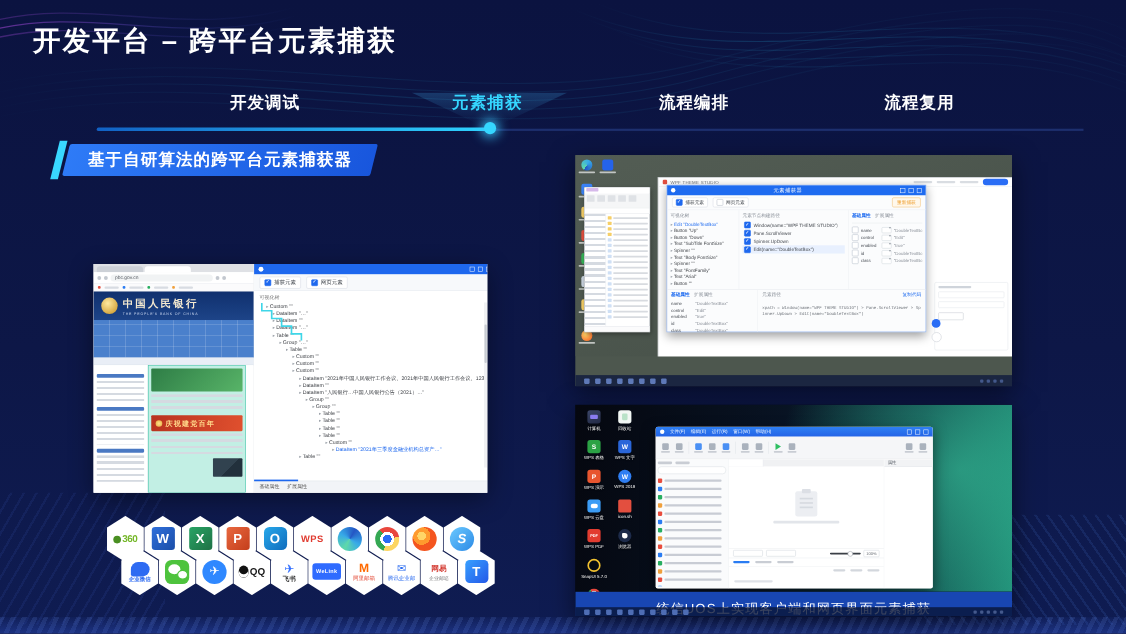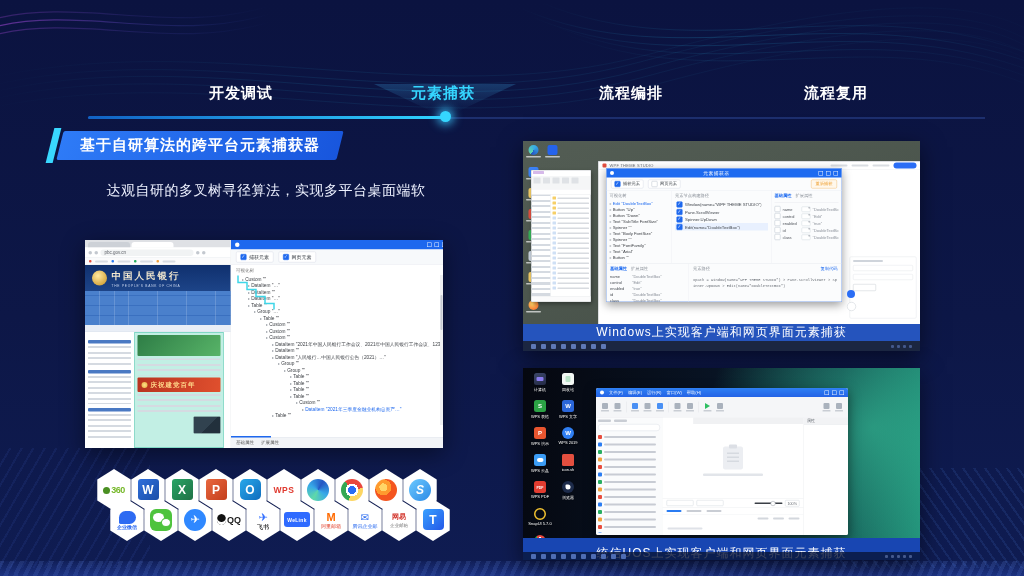--- a/index.html
+++ b/index.html
@@ -357,38 +357,39 @@
     <g fill="none" stroke="url(#gp)" stroke-width="1.2">
       <path d="M-10,28 C80,4 170,44 270,14" opacity=".55"></path>
       <path d="M-10,36 C80,12 170,52 270,22" opacity=".35"></path>
       <path d="M-10,20 C80,-4 170,36 270,6" opacity=".30"></path>
     </g>
   </svg>
   <div class="hatch-br"></div>
   <div class="hatch-bl"></div>
   <div class="bottomband"></div>
 
+  <div class="title">开发平台 – 跨平台元素捕获</div>
 
   <div class="beam"></div>
   <div class="tabs">
       <div class="tab" data-active="false">开发调试</div>
       <div class="tab" data-active="true">元素捕获</div>
       <div class="tab" data-active="false">流程编排</div>
       <div class="tab" data-active="false">流程复用</div>
     </div>
   <div class="navline"></div>
   <div class="navline-bright"></div>
   <div class="navdot"></div>
 
   <div class="badge">
     <span class="accent"></span>
     <span class="btxt">基于自研算法的跨平台元素捕获器</span>
   </div>
   <div class="desc">
-    <span>达观自研的多叉树寻径算法，实现多平台桌面端软</span><br>
+    <br>
   </div>
 
   <div class="shot shot-browser">
     <div class="x2">
       <div class="bwin">
         <div class="site">
           <div class="btabs">
               <i class="btab"></i>
               <i class="btab on"></i>
             </div>
@@ -800,23 +801,20 @@
               <div class="codebox">xpath = Window(name="WPF THEME STUDIO") &gt; Pane.ScrollViewer &gt; Spinner.UpDown &gt; Edit(name="DoubleTextBox")</div>
             </div>
           </div>
         </div>
         <div class="floaters">
             <span class="f1"></span>
             <span class="f2"></span>
           </div>
       </div>
     </div>
-    <div class="capbar" style="top:183px">
-      <span>Windows上实现客户端和网页界面元素捕获</span>
-    </div>
     <div class="taskbar" style="top:200px;height:10px">
       <i></i>
         <i></i>
         <i></i>
         <i></i>
         <i></i>
         <i></i>
         <i></i>
         <i></i>
       <span class="tray">

